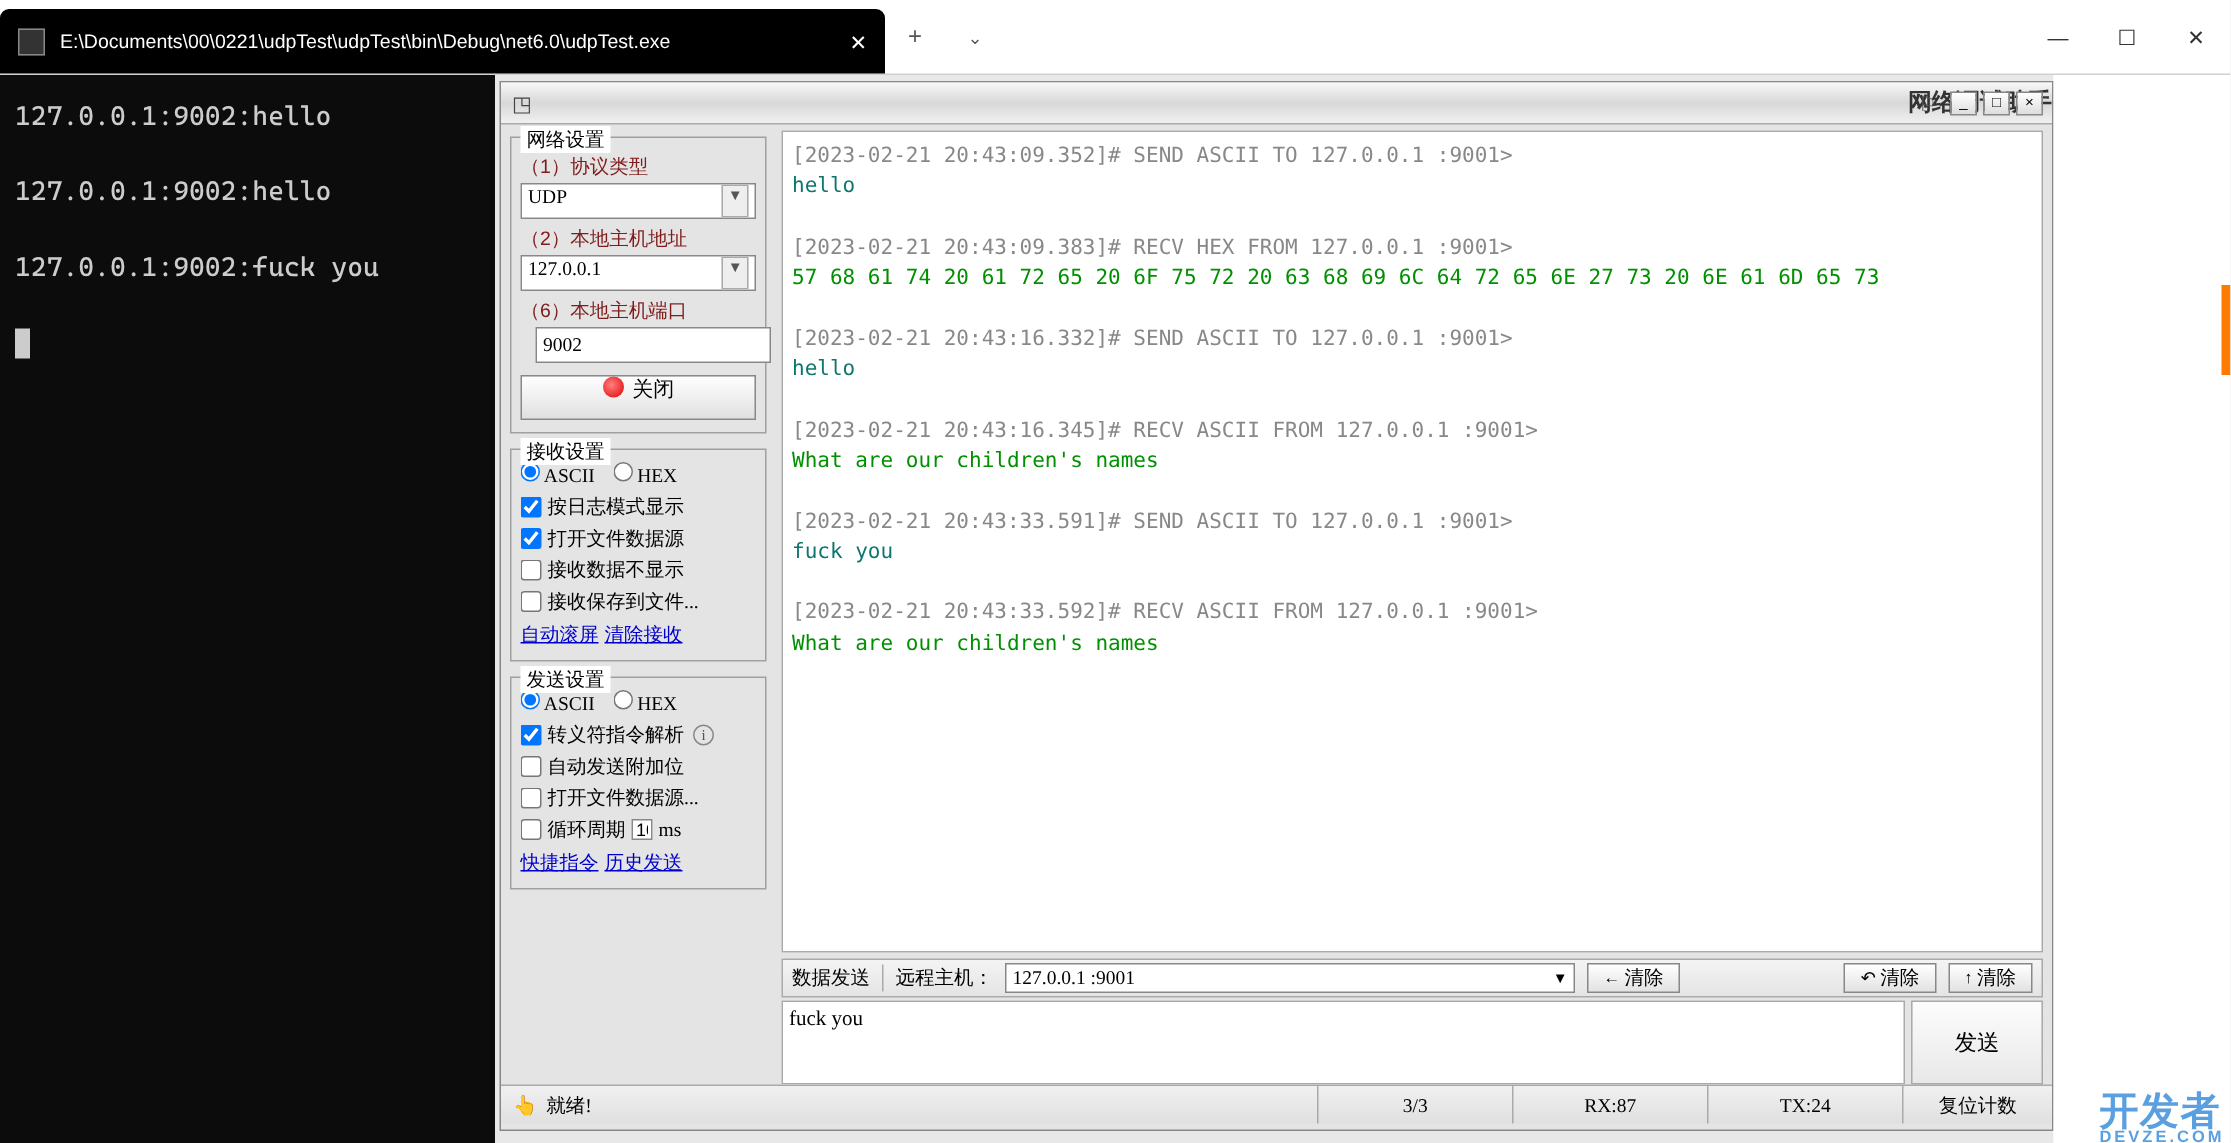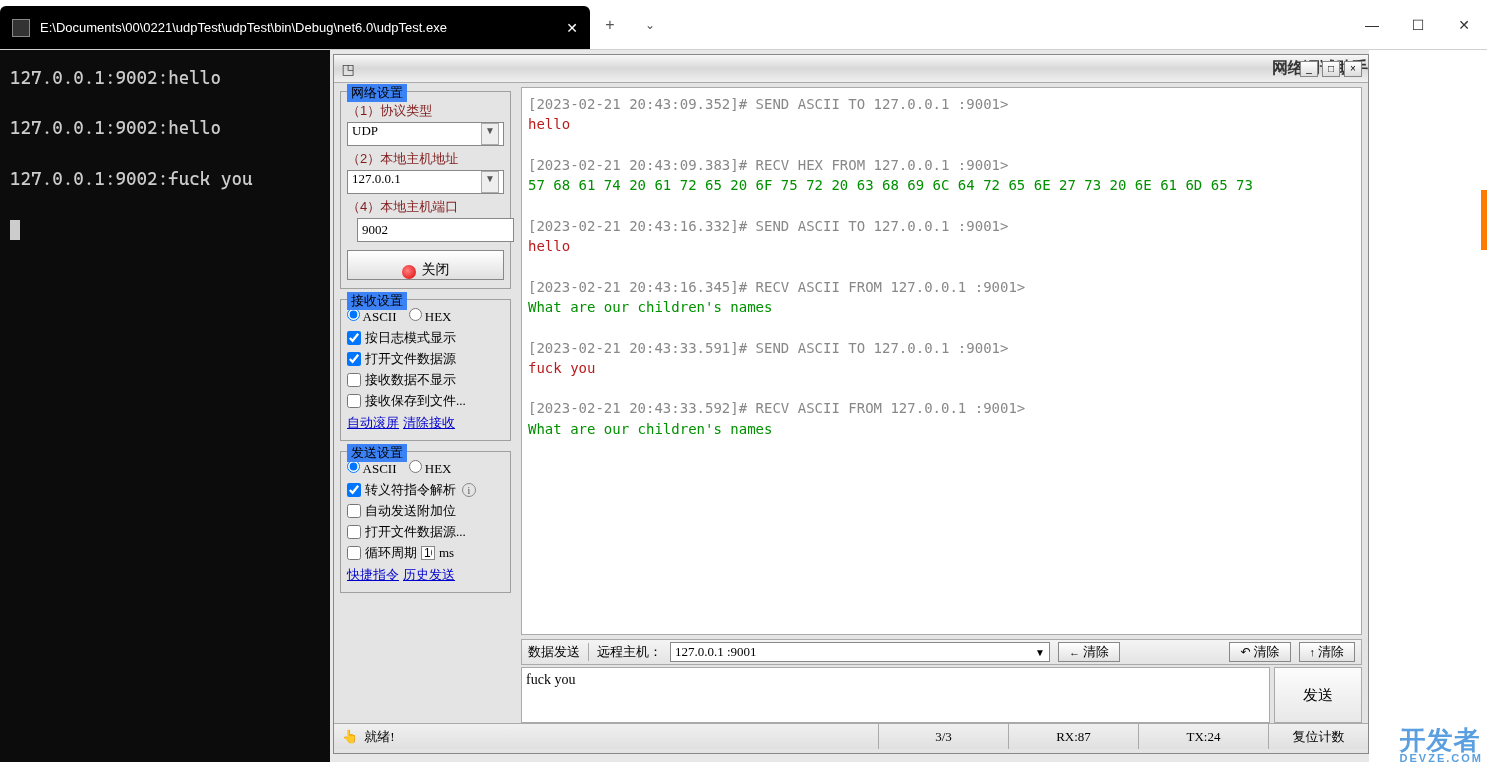--- a/index.html
+++ b/index.html
@@ -29,45 +29,45 @@
 .na-title-text { position:absolute; left:0; right:0; text-align:right; font-weight:bold; color:#333; font-family:"SimSun"; font-size:16px;}
 .na-title-right { margin-left:auto; display:flex; gap:4px; padding-right:6px; position:relative; z-index:2;}
 .na-title-btn { width:18px; height:16px; border:1px solid #888; background:linear-gradient(#fff,#ddd); font-size:10px; display:flex;align-items:center;justify-content:center; font-family:Arial;}
 .pin-icon{ width:22px; display:flex;align-items:center;justify-content:center; color:#555;}
 
 .na-body { display:flex; height:640px; }
 
 
 .lp { width:183px; padding:4px 6px; display:flex; flex-direction:column; gap:6px;}
 .fieldset { border:1px solid #a0a0a0; padding:6px 6px 8px 6px; position:relative; margin-top:4px; background:#e4e4e4;}
-.fieldset-title { position:absolute; top:-8px; left:6px; background:#3b82f6; padding:0 4px; font-size:13px; font-family:"SimSun"; color:#000;}
+.fieldset-title { position:absolute; top:-8px; left:6px; background:#ffffff; padding:0 4px; font-size:13px; font-family:"SimSun"; color:#000;}
 .fld-label { font-size:13px; font-family:Liberation Sans, sans-serif; color:#7f1d1d; margin:4px 0 2px 0;}
 .combo { width:100%; height:24px; border:1px solid #888; background:#fff; font-size:13px; padding:0 4px; font-family:"SimSun"; display:flex;justify-content:space-between;}
 .combo-arrow{ font-size:10px; color:#555; border:1px solid #aaa; padding:1px 3px; background:#eee;}
 .textin { width:100%; height:24px; border:1px solid #888; background:#fff; font-size:13px; padding:0 4px; font-family:"SimSun";margin-left:10px;}
-.btn { height:30px; border:1px solid #888; background:linear-gradient(#fff,#e0e0e0); font-size:14px; font-family:"SimSun"; display:flex;align-items:flex-end;justify-content:center; gap:6px; margin-top:8px;}
+.btn { height:30px; border:1px solid #888; background:linear-gradient(#fff,#e0e0e0); font-size:14px; font-family:"SimSun"; display:flex;align-items:flex-start;justify-content:center; gap:6px; margin-top:8px;}
 .red-dot{width:14px;height:14px;border-radius:50%;background:radial-gradient(circle at 40% 40%, #ff8080, #e00000);}
 .chk-row { display:flex; align-items:center; gap:4px; font-size:13px; font-family:"SimSun"; margin:3px 0;}
 .chk-row input{width:14px;height:14px;}
 .radio-row { display:flex; gap:12px; font-size:13px; font-family:"SimSun"; margin:2px 0 4px 0;}
 .link-row { display:flex; gap:4px; font-size:13px; font-family:"SimSun"; margin:4px 0 0 0;}
 .link-row a{color:#0000cc; text-decoration:underline; cursor:pointer;}
 .info-icon{width:14px;height:14px;border:1px solid #888;border-radius:50%;font-size:10px;display:inline-flex;align-items:center;justify-content:center;color:#555;margin-left:2px;}
 .cycle-in{width:44px;height:18px;border:1px solid #888;font-size:12px;padding:0 2px;}
 
 
 .rp { flex:1; display:flex; flex-direction:column; padding:4px 6px 0 4px;}
 .rp-head { height:24px; border:1px solid #aaa; background:linear-gradient(#f4f4f4,#e4e4e4); display:flex; align-items:center; padding:0 6px; font-size:13px; font-family:"SimSun"; justify-content:space-between;}
 .brand { color:#ff7b00; font-weight:bold; text-decoration:underline; font-family:Arial; font-size:13px;}
 .head-icons{display:flex;gap:6px;align-items:center;}
 .diamond{width:14px;height:14px;transform:rotate(45deg);border:1px solid #888;}
 .bell{font-size:14px;color:#555;}
 .log { flex:1; border:1px solid #aaa; background:#fff; font-family:"SimSun","Consolas",monospace; font-size:14px; padding:6px; overflow-y:scroll; white-space:pre-wrap; line-height:1.45;}
 .log .ts{color:#888;}
-.log .send{color:#b91c1c;}
+.log .send{color:#0f766e;}
 .log .recv{color:#009000;}
 
 .send-head{ height:26px; border:1px solid #aaa; background:linear-gradient(#f4f4f4,#e4e4e4); display:flex; align-items:center; padding:0 6px; font-size:13px; font-family:"SimSun"; gap:8px; margin-top:4px;}
 .send-head .sep{border-left:1px solid #aaa; height:18px;}
 .remote-combo{flex:0 0 380px; height:20px; border:1px solid #888; background:#fff; display:flex;align-items:center;justify-content:space-between;padding:0 4px; font-size:13px;}
 .mini-btn{ border:1px solid #888; background:linear-gradient(#fff,#e2e2e2); padding:1px 10px; height:20px; display:flex;align-items:center; gap:3px; font-size:13px;}
 .arrow-l::before{content:"←"; font-size:11px;}
 .curved::before{content:"↶"; font-size:12px;}
 .up::before{content:"↑"; font-size:11px;}
 
@@ -141,21 +141,21 @@
             <div class="fld-label">（1）协议类型</div>
             <div class="combo">
                 <span>UDP</span>
                 <span class="combo-arrow">▼</span>
               </div>
             <div class="fld-label">（2）本地主机地址</div>
             <div class="combo">
                 <span>127.0.0.1</span>
                 <span class="combo-arrow">▼</span>
               </div>
-            <div class="fld-label">（4）本地主机端口</div>
+            <div class="fld-label">（6）本地主机端口</div>
             <input class="textin" value="9002" style="">
             <div class="btn">
                 <span class="red-dot"></span>
                 <span>关闭</span>
               </div>
           </div>
 
           <div class="fieldset">
             <span class="fieldset-title">接收设置</span>
             <div class="radio-row">

